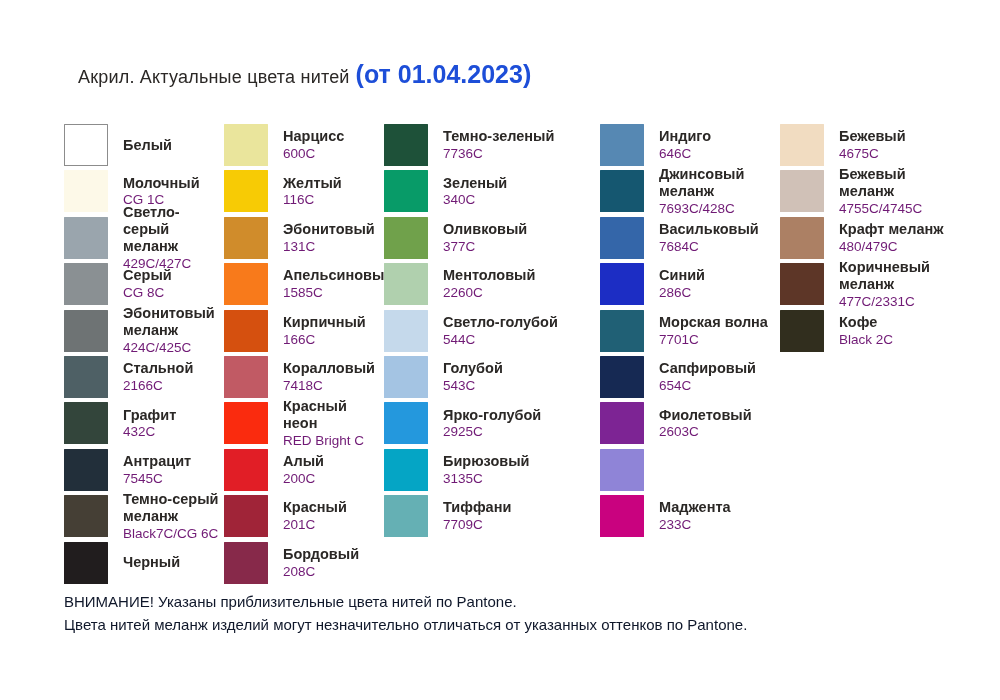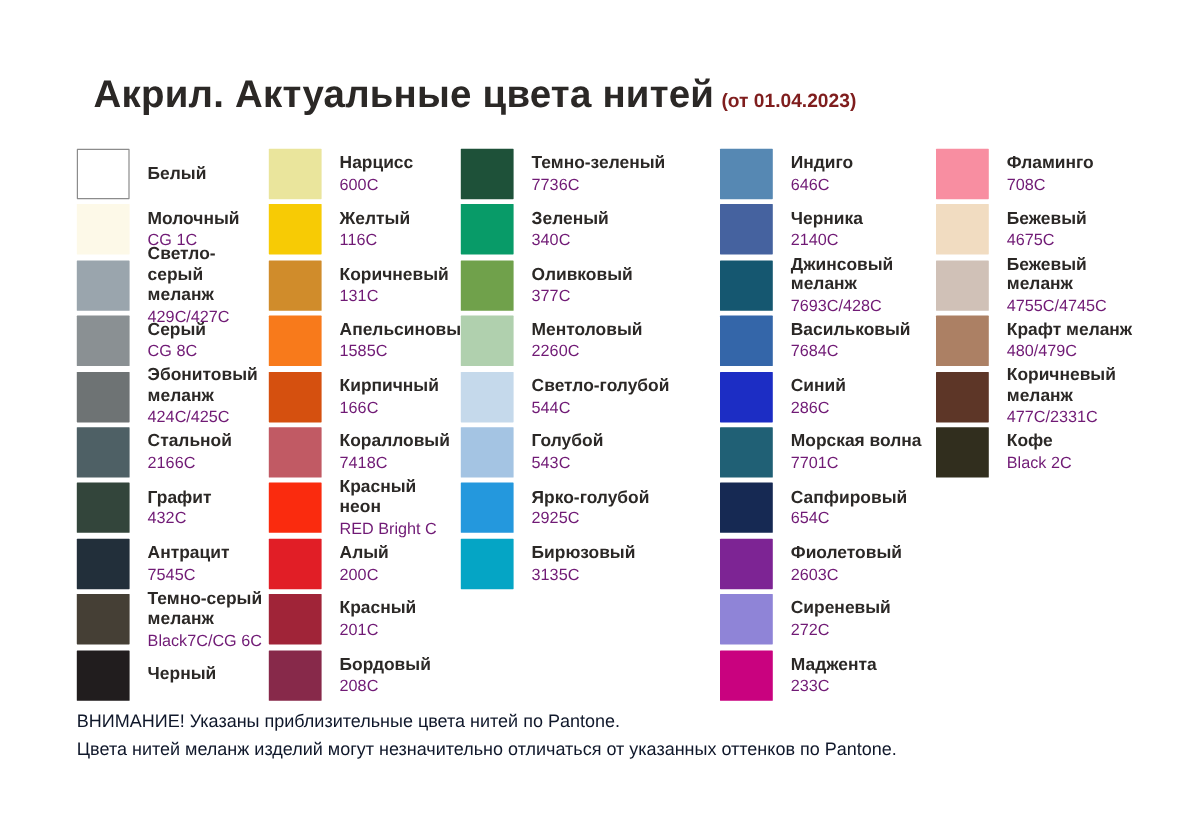--- a/index.html
+++ b/index.html
@@ -6,22 +6,22 @@
   html,body { background:#ffffff; }
   body {
     width:1000px; height:700px;
     font-family:"Liberation Sans", sans-serif;
     position:relative; overflow:hidden;
     color:#2b2826;
   }
   .page { position:absolute; inset:0; background:#ffffff; }
 
   .title-wrap { position:absolute; left:78px; top:60px; white-space:nowrap; }
-  .title-main { font-size:32px; font-weight:700; letter-spacing:0.2px; color:#2b2826; }
-  .title-suffix { font-size:16px; font-weight:700; color:#7f1d1d; margin-left:6px; }
+  .title-main { font-size:18px; font-weight:400; letter-spacing:0.2px; color:#2b2826; }
+  .title-suffix { font-size:25px; font-weight:700; color:#1d4ed8; margin-left:6px; }
 
   .grid {
     position:absolute; left:64px; top:124px;
     display:flex; align-items:flex-start;
   }
   .col { display:flex; flex-direction:column; }
   .col-0 { width:160px; }
   .col-1 { width:160px; }
   .col-2 { width:216px; }
   .col-3 { width:180px; }
@@ -152,21 +152,21 @@
       <div class="swatch" style="background: rgb(247, 203, 5);"></div>
       <div class="txt">
         <div class="name">Желтый</div>
         <div class="code">116C</div>
       </div>
     </div>
 
     <div class="row">
       <div class="swatch" style="background: rgb(208, 140, 43);"></div>
       <div class="txt">
-        <div class="name">Коричневый</div>
+        <div class="name">Эбонитовый</div>
         <div class="code">131C</div>
       </div>
     </div>
 
     <div class="row">
       <div class="swatch" style="background: rgb(248, 122, 27);"></div>
       <div class="txt">
         <div class="name">Апельсиновый</div>
         <div class="code">1585C</div>
       </div>
@@ -279,37 +279,37 @@
     </div>
 
     <div class="row">
       <div class="swatch" style="background: rgb(5, 165, 197);"></div>
       <div class="txt">
         <div class="name">Бирюзовый</div>
         <div class="code">3135C</div>
       </div>
     </div>
 
+    <div class="row">
+      <div class="swatch" style="background: rgb(101, 176, 180);"></div>
+      <div class="txt">
+        <div class="name">Тиффани</div>
+        <div class="code">7709C</div>
+      </div>
+    </div>
   </div>
       <div class="col col-3">
     <div class="row">
       <div class="swatch" style="background: rgb(86, 136, 179);"></div>
       <div class="txt">
         <div class="name">Индиго</div>
         <div class="code">646C</div>
       </div>
     </div>
 
-    <div class="row">
-      <div class="swatch" style="background: rgb(69, 98, 159);"></div>
-      <div class="txt">
-        <div class="name">Черника</div>
-        <div class="code">2140C</div>
-      </div>
-    </div>
 
     <div class="row">
       <div class="swatch" style="background: rgb(21, 87, 112);"></div>
       <div class="txt">
         <div class="name">Джинсовый меланж</div>
         <div class="code">7693C/428C</div>
       </div>
     </div>
 
     <div class="row">
@@ -347,42 +347,31 @@
     <div class="row">
       <div class="swatch" style="background: rgb(125, 36, 148);"></div>
       <div class="txt">
         <div class="name">Фиолетовый</div>
         <div class="code">2603C</div>
       </div>
     </div>
 
     <div class="row">
       <div class="swatch" style="background: rgb(143, 132, 215);"></div>
-      <div class="txt">
-        <div class="name">Сиреневый</div>
-        <div class="code">272C</div>
-      </div>
     </div>
 
     <div class="row">
       <div class="swatch" style="background: rgb(201, 2, 127);"></div>
       <div class="txt">
         <div class="name">Маджента</div>
         <div class="code">233C</div>
       </div>
     </div>
   </div>
       <div class="col col-4">
-    <div class="row">
-      <div class="swatch" style="background: rgb(248, 142, 161);"></div>
-      <div class="txt">
-        <div class="name">Фламинго</div>
-        <div class="code">708C</div>
-      </div>
-    </div>
 
     <div class="row">
       <div class="swatch" style="background: rgb(241, 220, 193);"></div>
       <div class="txt">
         <div class="name">Бежевый</div>
         <div class="code">4675C</div>
       </div>
     </div>
 
     <div class="row">

